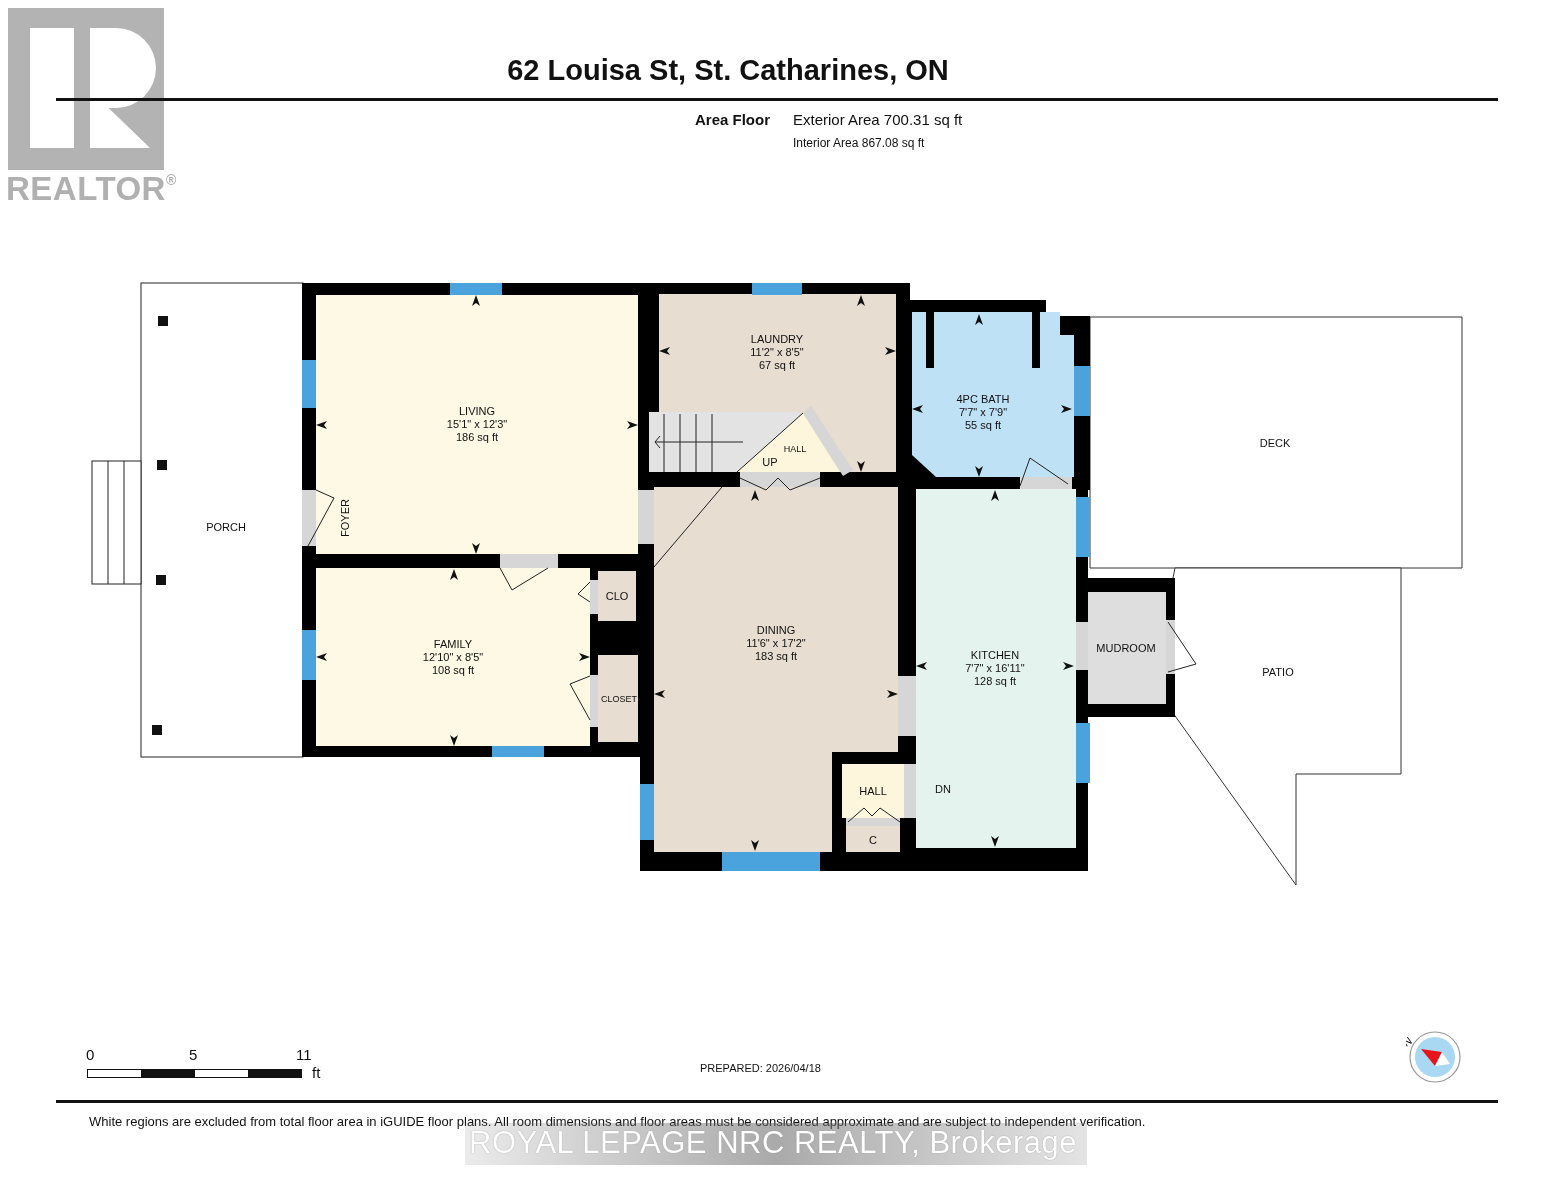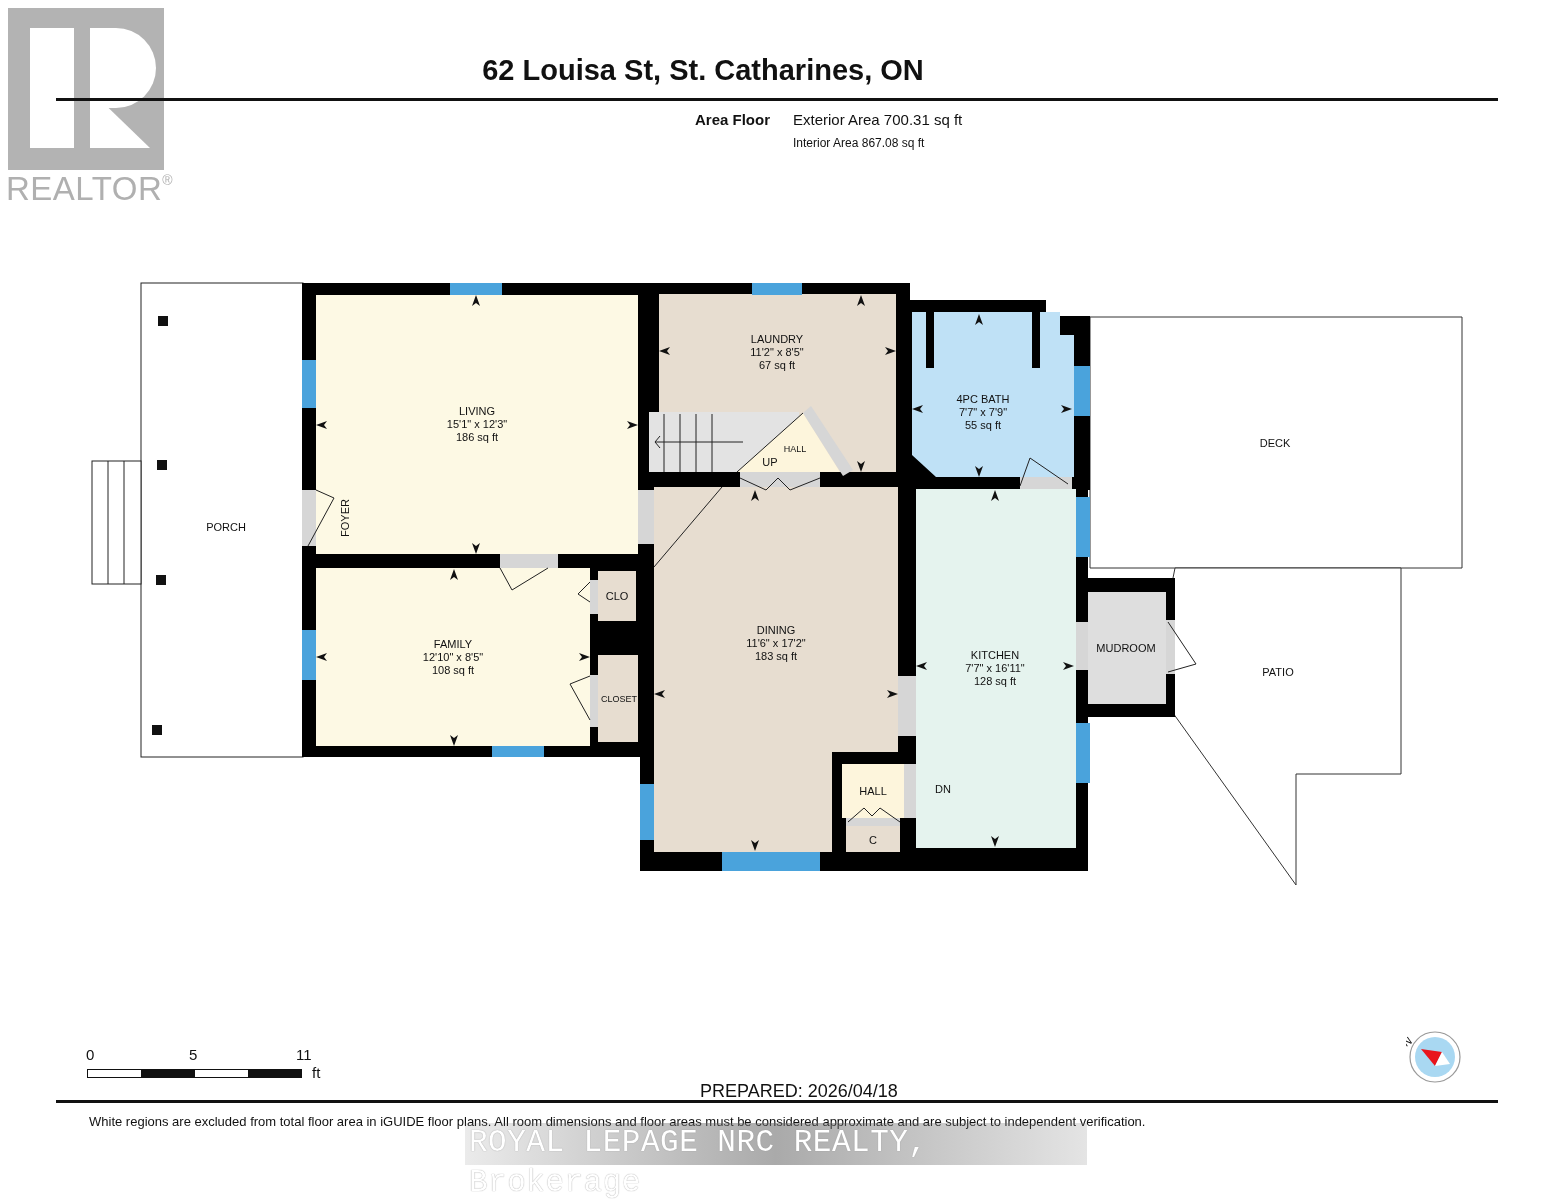--- a/index.html
+++ b/index.html
@@ -1,42 +1,42 @@
 <!DOCTYPE html>
 <html><head>
   <meta charset="utf-8">
   <style>
     html, body { margin:0; padding:0; background:#ffffff; }
     body { width:1553px; height:1200px; position:relative; overflow:hidden; font-family:"Liberation Sans", sans-serif; color:#111; }
     .abs { position:absolute; }
     #realtor-logo { left:8px; top:8px; width:156px; height:162px; background:#b3b3b3; }
-    #realtor-word { left:6px; top:170px; font-size:33px; color:#b0b0b0; letter-spacing:0.5px; }
+    #realtor-word { left:6px; top:170px; font-size:33px; color:#b0b0b0; letter-spacing:0.5px;font-weight:bold; }
     #realtor-word sup { font-size:14px; vertical-align:top; position:relative; top:2px; }
-    #title { left:0; width:1406px; top:54px; text-align:center; font-size:29px; font-weight:bold; padding-left:0; }
+    #title { left:16px; width:1406px; top:54px; text-align:center; font-size:29px; font-weight:bold; padding-left:9px; }
     #title span { position:relative; left:0px; }
     #rule-top { left:56px; top:98px; width:1442px; height:3px; background:#111; }
     #floor-label { left:695px; top:111px; font-size:15px; font-weight:bold; }
     #ext-area { left:793px; top:111px; font-size:15px; }
     #int-area { left:793px; top:136px; font-size:12px; }
     svg#plan { position:absolute; left:0; top:0; }
     .room-label { font-family:"Liberation Sans", sans-serif; font-size:11px; fill:#111; text-anchor:middle; }
     .room-name { font-size:11px; }
     .ext-label { font-size:11px; }
     #scale-wrap { left:86px; top:1046px; width:240px; height:40px; }
     .scale-num { position:absolute; top:0; font-size:15px; }
     #scale-bar { position:absolute; left:1px; top:23px; width:213px; height:7px; border:1px solid #111; display:flex; }
     #scale-bar div { flex:1; }
     #scale-ft { position:absolute; left:226px; top:18px; font-size:15px;text-align:right; }
-    #prepared { left:700px; top:1062px; font-size:18px;margin-top:19px; }
+    #prepared { left:700px; top:1062px; font-size:11px; }
     #compass { left:1406px; top:1030px; width:54px; height:54px; }
     #rule-bottom { left:56px; top:1100px; width:1442px; height:3px; background:#111; }
     #disclaimer { left:61px; top:1114px; font-size:13px;margin-left:28px; }
     #watermark { left:465px; top:1123px; width:622px; height:42px; font-size:31px; color:#ffffff; letter-spacing:0.5px;
       background:linear-gradient(90deg, rgba(120,120,120,0.15), rgba(100,100,100,0.55) 50%, rgba(120,120,120,0.2));
-      text-shadow:0 0 1px #888; line-height:40px; padding-left:4px; box-sizing:border-box;font-family:Liberation Mono, monospace; }
+      text-shadow:0 0 1px #888; line-height:40px; padding-left:4px; box-sizing:border-box; }
   </style>
 </head>
 <body>
 
 <div id="realtor-logo" class="abs">
   <svg width="156" height="162" viewBox="0 0 156 162">
     <rect x="22" y="20" width="44" height="120" fill="#ffffff"></rect>
     <path d="M82 20 H108 A40 40 0 0 1 108 100 H82 Z" fill="#ffffff"></path>
     <path d="M82 82 L82 140 L142 140 Z" fill="#ffffff"></path>
     <rect x="82" y="20" width="0" height="0"></rect>

